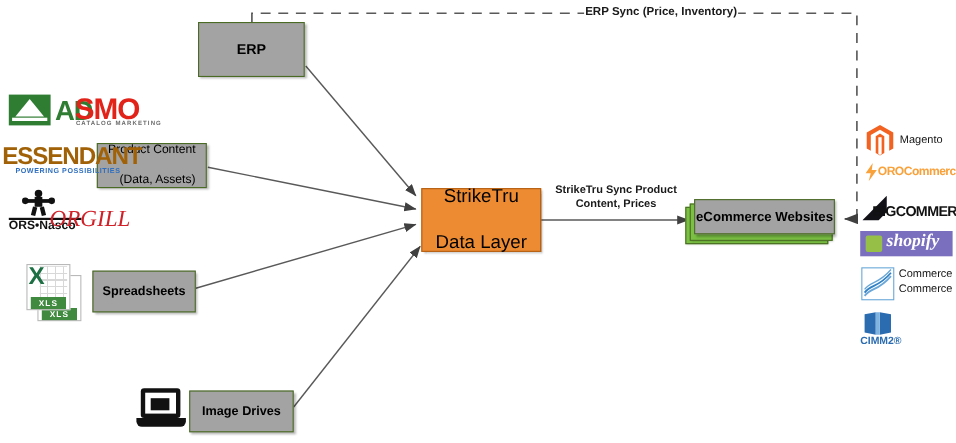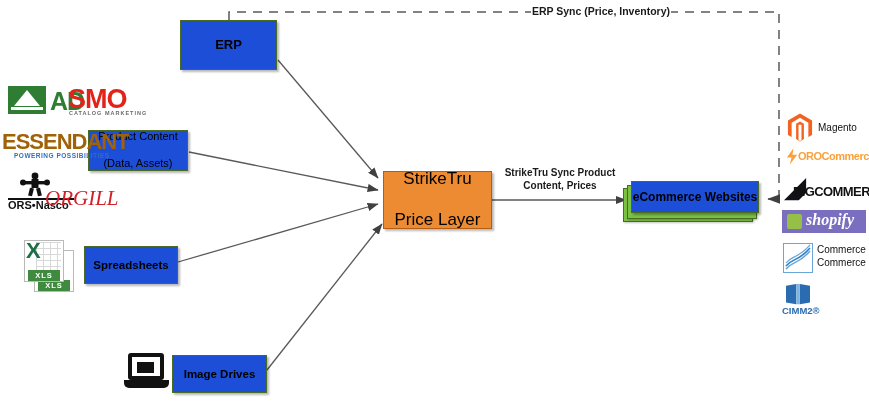--- a/index.html
+++ b/index.html
@@ -5,21 +5,21 @@
   html,body{margin:0;padding:0;background:#ffffff;}
   body{width:869px;height:403px;position:relative;overflow:hidden;
        font-family:"Liberation Sans",sans-serif;color:#000;}
   #canvas{position:absolute;inset:0;width:869px;height:403px;}
   svg.lines{position:absolute;left:0;top:0;width:869px;height:403px;pointer-events:none;}
 
   .node{position:absolute;box-sizing:border-box;display:flex;align-items:center;
         justify-content:center;text-align:center;line-height:1.22;
         border:1px solid #4f6228;background:#7dc242;color:#000;
         box-shadow:2px 2px 2px rgba(0,0,0,.28);}
-  .node.green{background:#1d4ed8;border-color:#4a6b24;}
+  .node.green{background:#a3a3a3;border-color:#4a6b24;text-align:right;}
   .node.orange{background:#ed8b33;border-color:#b35e12;}
   .node span{display:block;}
 
   .stack-back{position:absolute;background:#7ac143;border:1px solid #4a6b24;
               box-shadow:1px 1px 2px rgba(0,0,0,.25);}
 
   .lbl{position:absolute;font-weight:bold;color:#1a1a1a;text-align:center;
        line-height:1.25;background:#fff;}
 
   .logo{position:absolute;}
@@ -131,21 +131,21 @@
     <span>Spreadsheets</span>
   </div>
 
   <div class="node green" style="left:172px;top:355px;width:95px;height:38px;font-size:11.5px;font-weight:bold;">
     <span>Image Drives</span>
   </div>
 
   <div class="node orange" style="left:383px;top:171px;width:109px;height:58px;font-size:17px;">
     <span>
       <span>StrikeTru</span><br>
-      <span>Price Layer</span>
+      <span>Data Layer</span>
     </span>
   </div>
 
   <div class="stack-back" style="left:623px;top:188px;width:128px;height:32px;"></div>
   <div class="stack-back" style="left:627px;top:185px;width:128px;height:32px;"></div>
   <div class="node green" style="left:631px;top:181px;width:128px;height:32px;font-size:12px;font-weight:bold;">
     <span>eCommerce Websites</span>
   </div>
 
   <div class="logo" style="left:8px;top:86px;width:110px;height:30px;">

